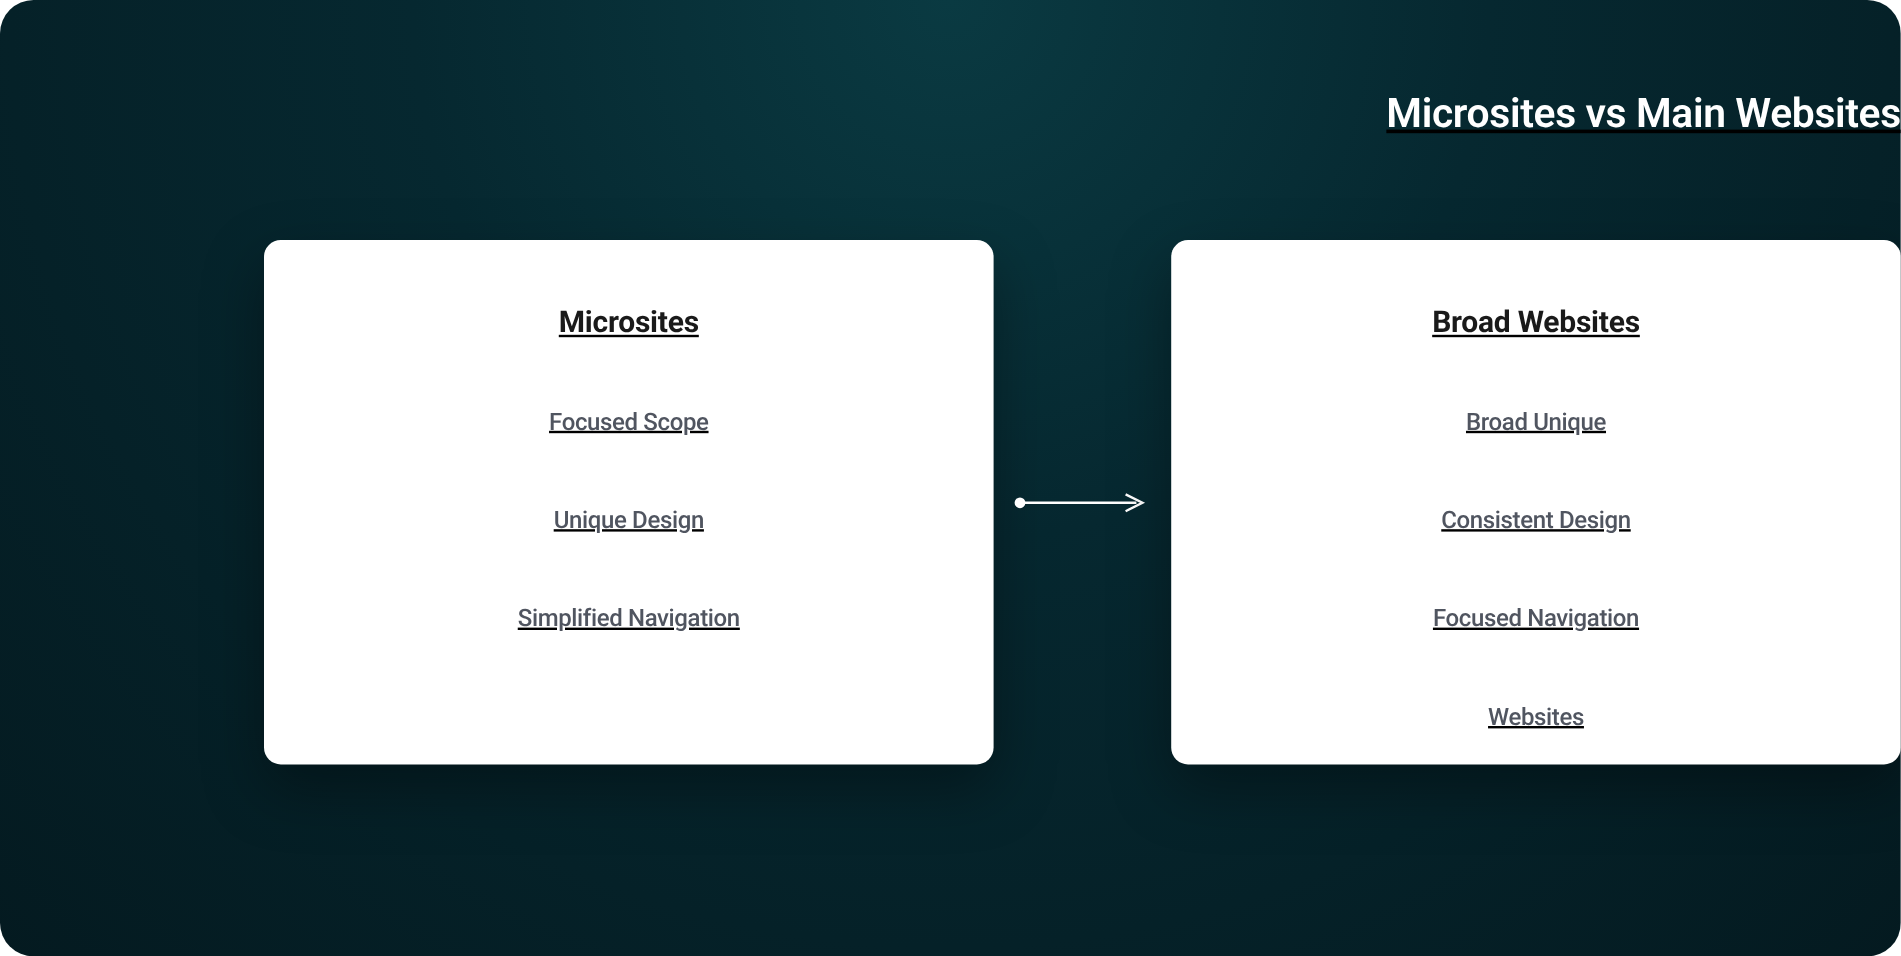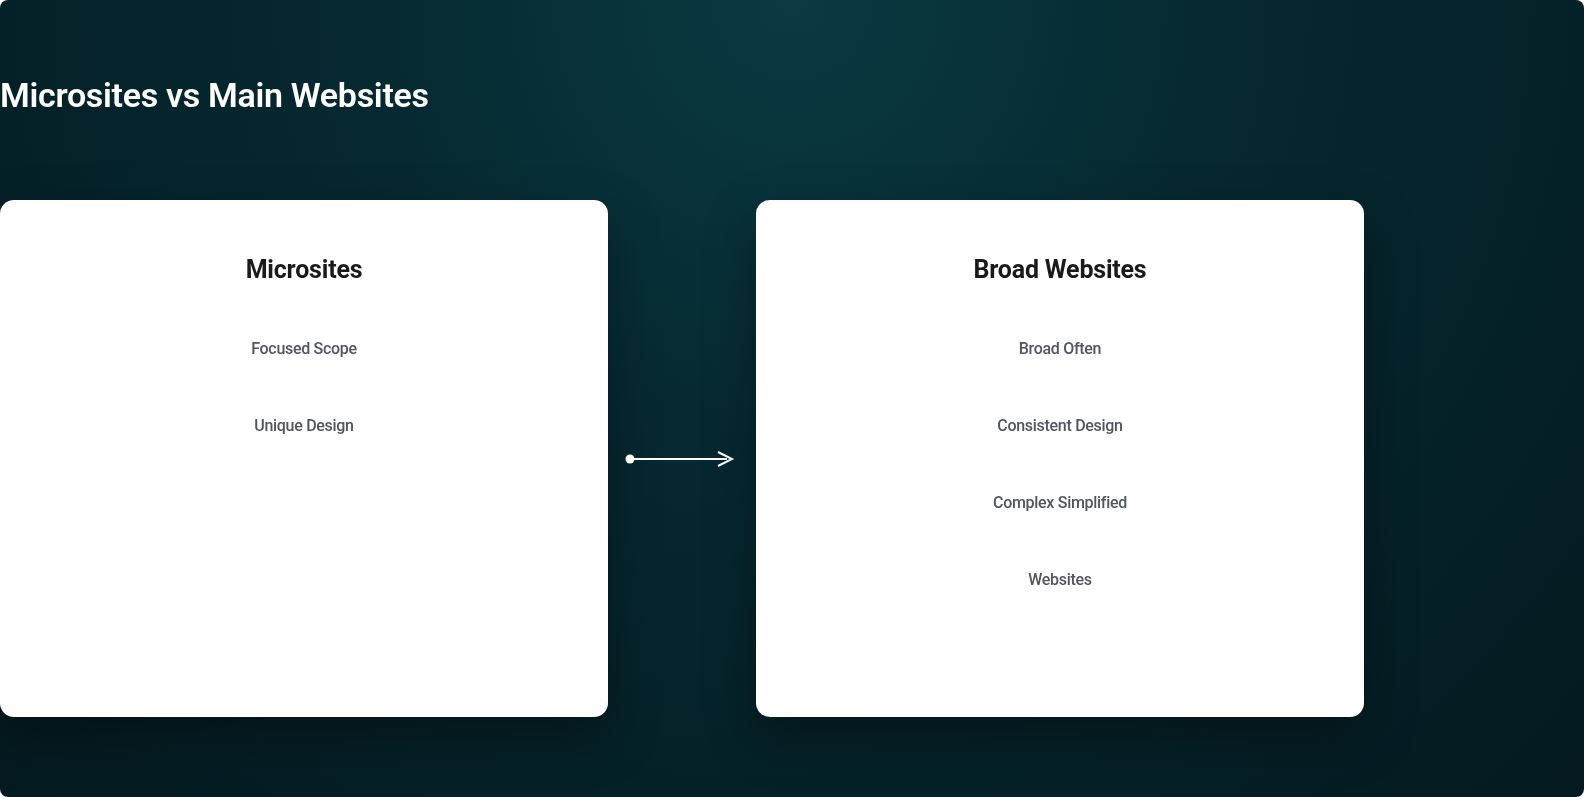--- a/index.html
+++ b/index.html
@@ -12,25 +12,26 @@
       font-family: -apple-system, BlinkMacSystemFont, 'Segoe UI', Roboto, Helvetica, Arial, sans-serif;
       width: 1584px;
       height: 797px;
       overflow: hidden;
     }
     
     .container {
       width: 100%;
       height: 100%;
       background: radial-gradient(ellipse at center top, #0a3a42 0%, #062830 40%, #041a20 100%);
-      border-radius: 8px;
+      border-radius: 28px;
       display: flex;
       flex-direction: column;
-      align-items: flex-start;
+      align-items: flex-end;
       padding-top: 75px;
+      text-decoration: underline;
     }
     
     .main-title {
       color: #ffffff;
       font-size: 34px;
       font-weight: 600;
       text-align: center;
       margin-bottom: 85px;
       letter-spacing: -0.3px;
     }
@@ -39,39 +40,39 @@
       display: flex;
       align-items: center;
       justify-content: center;
       gap: 0;
     }
     
     .card {
       background: #ffffff;
       border-radius: 14px;
       width: 608px;
-      height: 517px;
+      height: 437px;
       padding: 55px 40px 64px 40px;
       display: flex;
       flex-direction: column;
       align-items: center;
       box-shadow: 0 20px 50px rgba(0, 0, 0, 0.35);
     }
     
     .card-title {
       color: #1a1a1a;
       font-size: 25px;
       font-weight: 700;
       margin-bottom: 55px;
       letter-spacing: -0.2px;
     }
     
     .card-item {
       color: #505560;
-      font-size: 16px;
+      font-size: 20px;
       font-weight: 500;
       margin-bottom: 58px;
       letter-spacing: -0.3px;
     }
     
     .arrow-container {
       width: 148px;
       display: flex;
       align-items: center;
       justify-content: center;
@@ -87,32 +88,33 @@
 
 <div class="container">
   <h1 class="main-title">Microsites vs Main Websites</h1>
 
   <div class="cards-row">
 
     <div class="card">
       <div class="card-title">Microsites</div>
       <div class="card-item">Focused Scope</div>
       <div class="card-item">Unique Design</div>
+      <div class="card-item">Simplified Navigation</div>
     </div>
 
     <div class="arrow-container">
       <svg class="arrow-svg" viewBox="0 0 120 20">
         <circle cx="8" cy="10" r="4.5" fill="#ffffff"></circle>
         <line x1="12" y1="10" x2="105" y2="10" stroke="#ffffff" stroke-width="2"></line>
         <path d="M 96 3 L 110 10 L 96 17" fill="none" stroke="#ffffff" stroke-width="2"></path>
       </svg>
     </div>
 
     <div class="card">
       <div class="card-title">Broad Websites</div>
-      <div class="card-item">Broad Often</div>
+      <div class="card-item">Broad Unique</div>
       <div class="card-item">Consistent Design</div>
-      <div class="card-item">Complex Simplified</div>
+      <div class="card-item">Focused Navigation</div>
       <div class="card-item">Websites</div>
     </div>
 
   </div>
 </div>
 
 </body></html>

